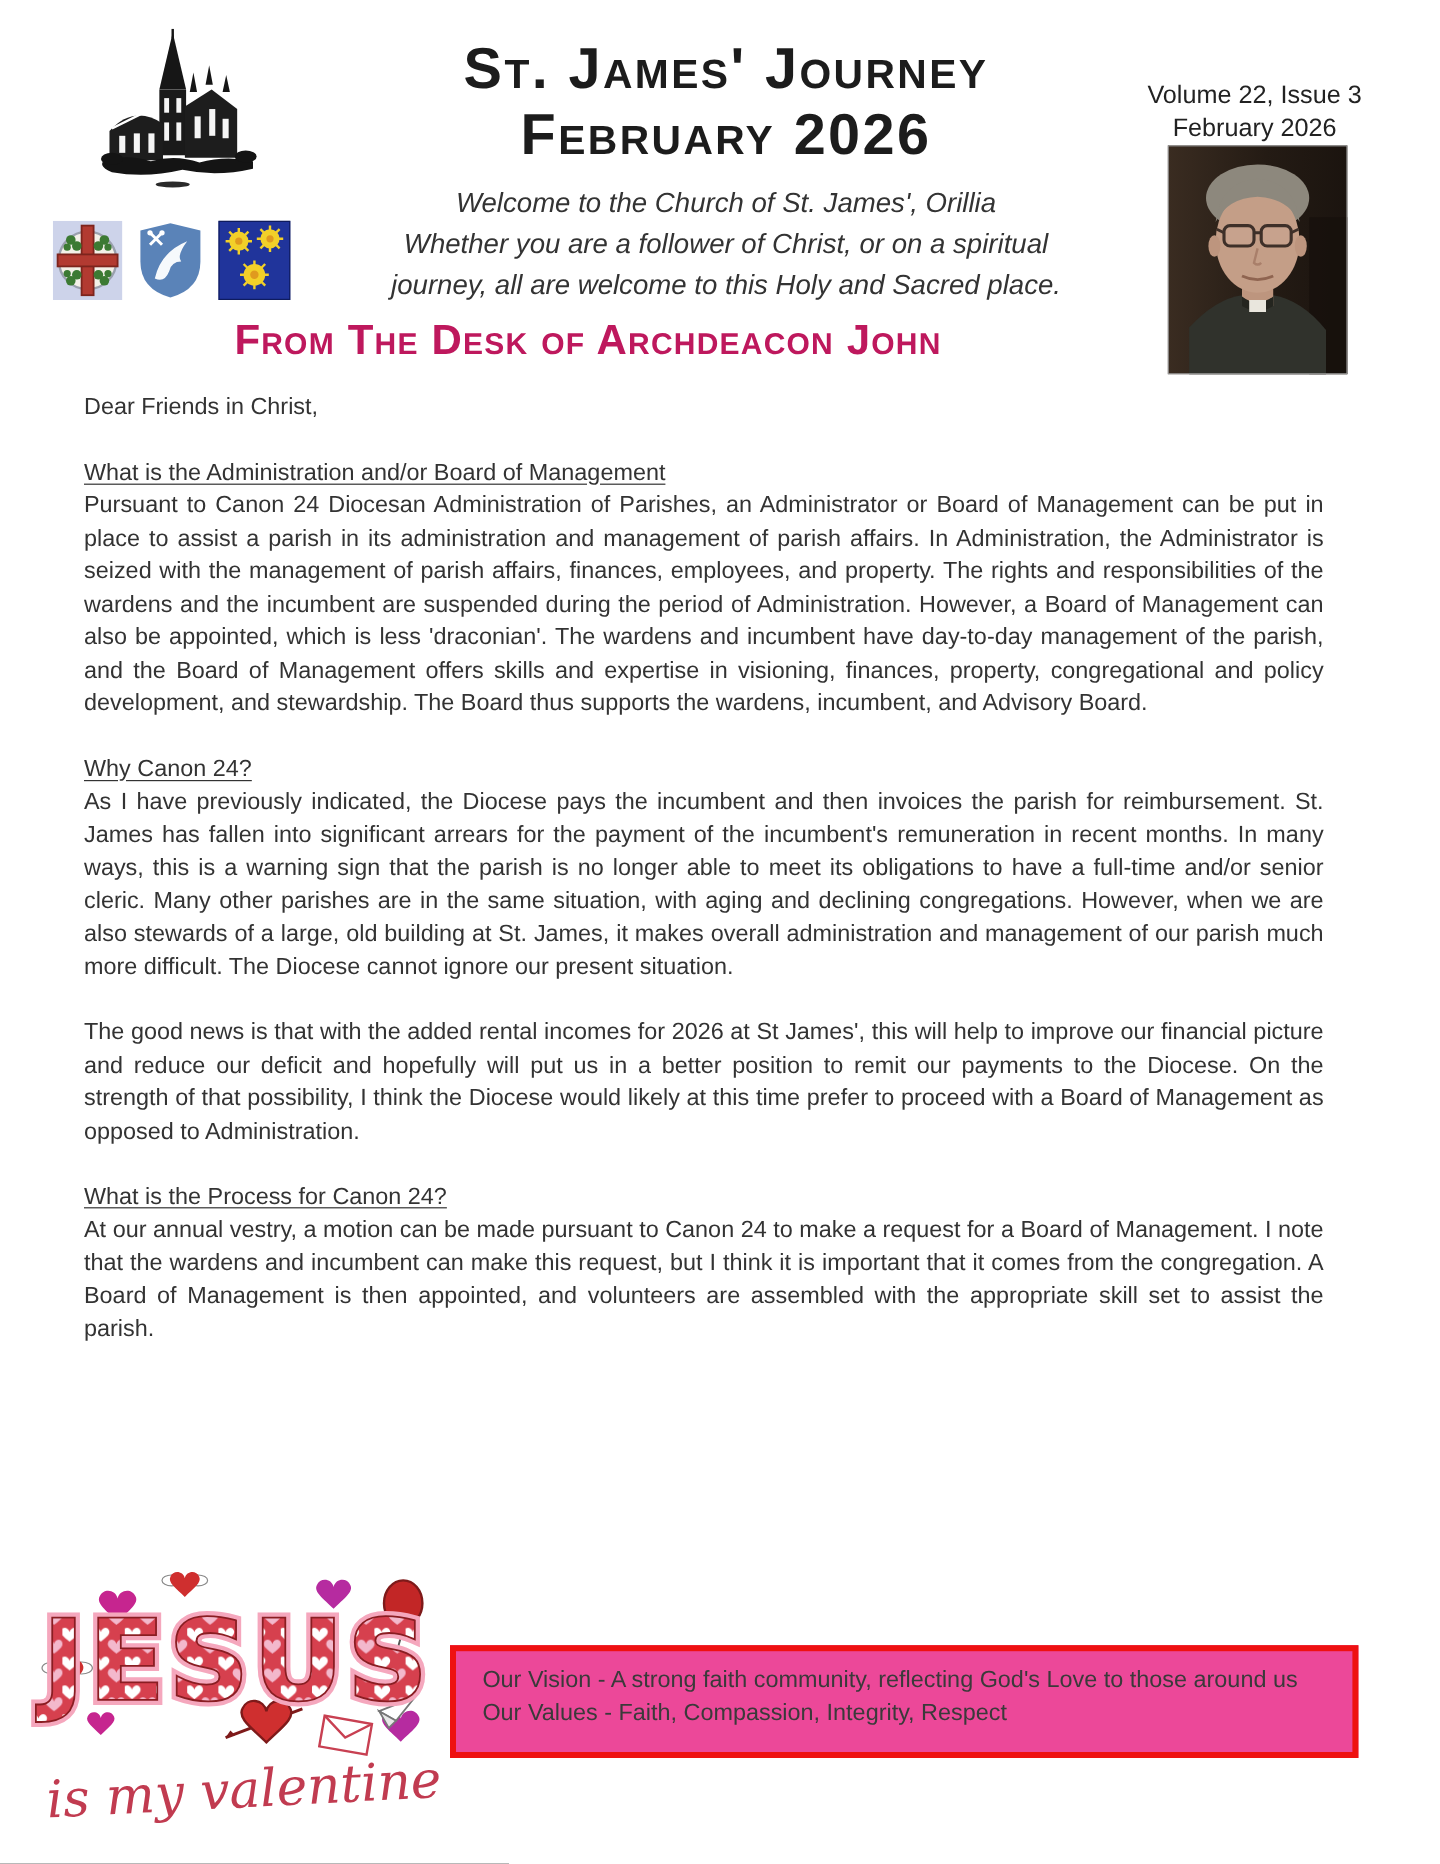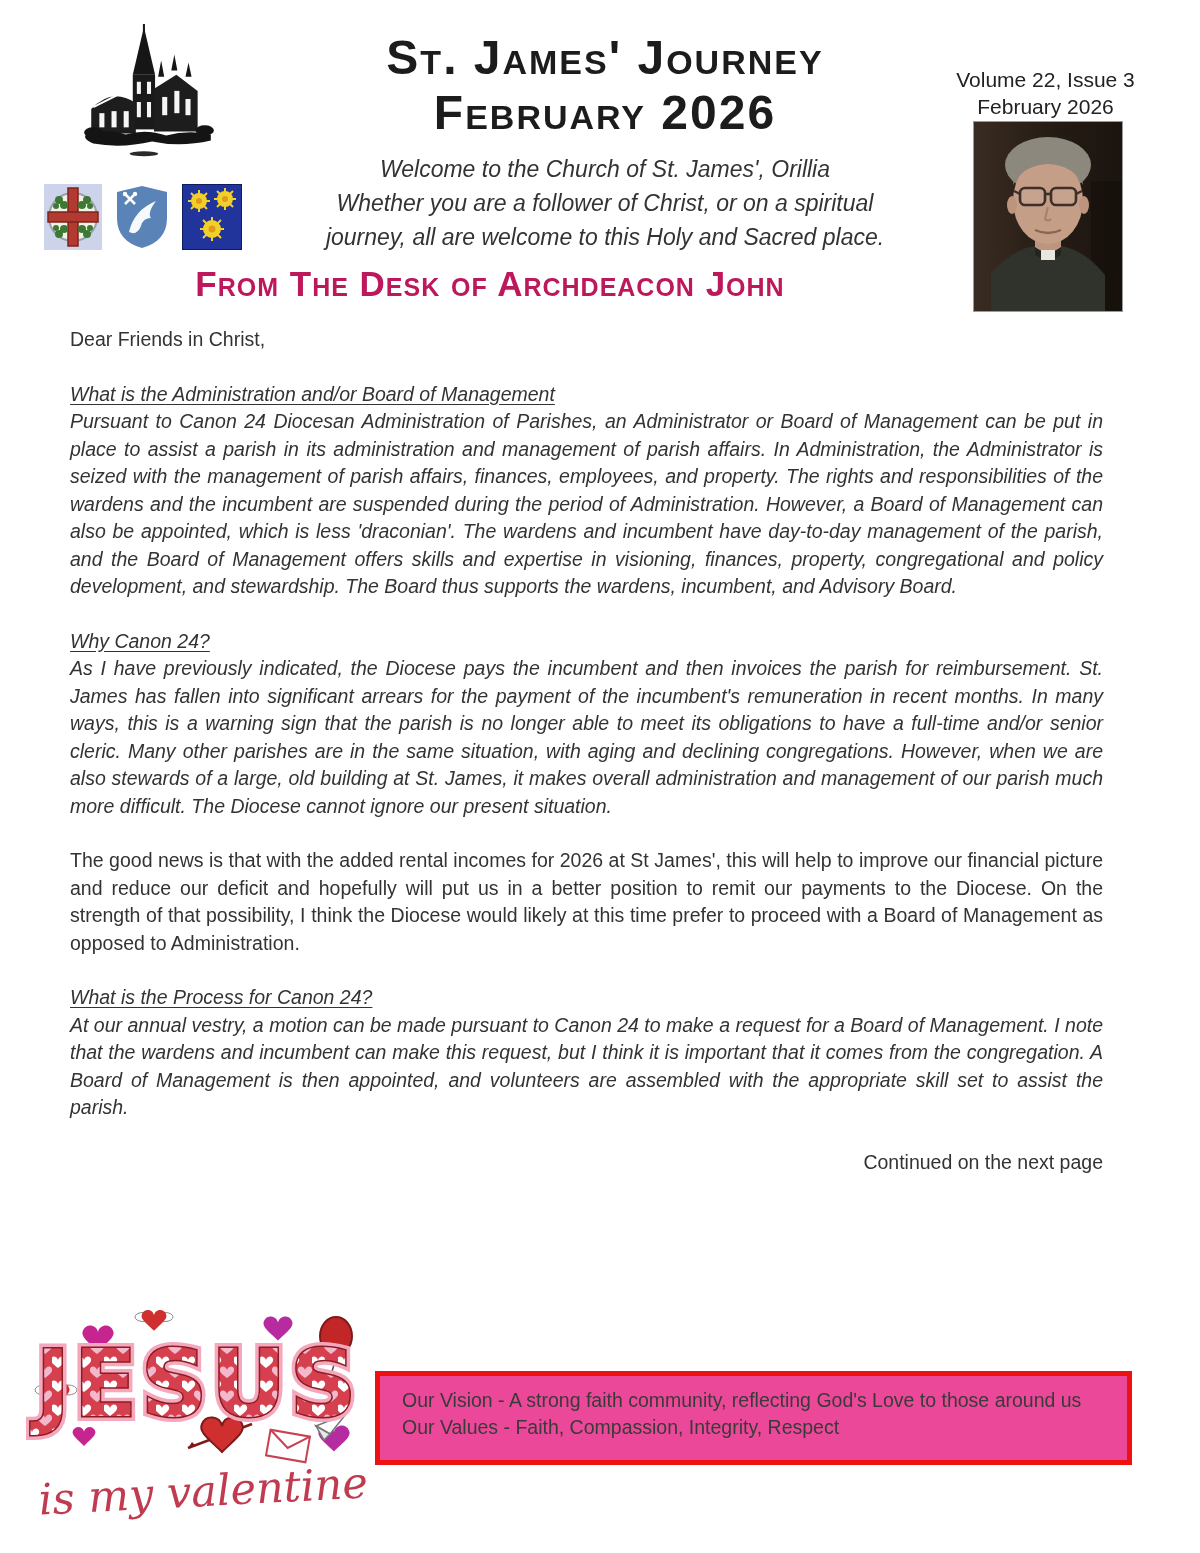--- a/index.html
+++ b/index.html
@@ -26,21 +26,21 @@
   .desk-heading{
     position:absolute;left:70px;top:264px;width:840px;text-align:center;
     font-weight:bold;font-variant:small-caps;font-size:35px;letter-spacing:1px;color:#be185d;
   }
   
   .article{
     position:absolute;left:70px;top:326px;width:1033px;
     font-size:19.5px;line-height:27.5px;text-align:justify;color:#333;
   }
   .article p{margin:0 0 27px 0;}
-  .article .sec{margin:4px 0 27px 0;font-style:italic;}
+  .article .sec{margin:4px 0 27px 0;}
   .article .sec p{margin:0;}
   .sec-head{text-decoration:underline;text-underline-offset:3px;}
   .continued{text-align:right;margin-top:4px;}
   
   .valentine{position:absolute;left:26px;top:1306px;width:350px;height:245px;}
   .mission-box{
     position:absolute;left:375px;top:1371px;width:757px;height:94px;
     border:5px solid #ee1111;box-sizing:border-box;
     padding:11px 10px 0 22px;font-size:19.5px;line-height:27px;color:#3a3a3a;background:#ec4899;
   }
@@ -203,21 +203,20 @@
       <p>As I have previously indicated, the Diocese pays the incumbent and then invoices the parish for reimbursement. St. James has fallen into significant arrears for the payment of the incumbent's remuneration in recent months. In many ways, this is a warning sign that the parish is no longer able to meet its obligations to have a full-time and/or senior cleric. Many other parishes are in the same situation, with aging and declining congregations. However, when we are also stewards of a large, old building at St. James, it makes overall administration and management of our parish much more difficult. The Diocese cannot ignore our present situation.</p>
     </div>
 
     <p>The good news is that with the added rental incomes for 2026 at St James', this will help to improve our financial picture and reduce our deficit and hopefully will put us in a better position to remit our payments to the Diocese. On the strength of that possibility, I think the Diocese would likely at this time prefer to proceed with a Board of Management as opposed to Administration.</p>
 
     <div class="sec">
       <div class="sec-head">What is the Process for Canon 24?</div>
       <p>At our annual vestry, a motion can be made pursuant to Canon 24 to make a request for a Board of Management. I note that the wardens and incumbent can make this request, but I think it is important that it comes from the congregation. A Board of Management is then appointed, and volunteers are assembled with the appropriate skill set to assist the parish.</p>
     </div>
 
-    <div class="continued">Continued on the next page</div>
   </div>
 
   <svg class="valentine" viewBox="0 0 350 245">
     <defs>
       <pattern id="vp" width="26" height="24" patternUnits="userSpaceOnUse">
         <rect width="26" height="24" fill="#d6404e"></rect>
         <path d="M6,6 C5,2 0,1 -1,5 C-2,8 2,11 6,14 C10,11 14,8 13,5 C12,1 7,2 6,6 Z" fill="#ffffff"></path>
         <path d="M19,16 C18,12 13,11 12,15 C11,18 15,21 19,24 C23,21 27,18 26,15 C25,11 20,12 19,16 Z" fill="#f3b8cc"></path>
       </pattern>
       <path id="ht" d="M0,-4 C-1,-9 -8,-10 -10,-5 C-12,-1 -6,3 0,9 C6,3 12,-1 10,-5 C8,-10 1,-9 0,-4 Z"></path>

